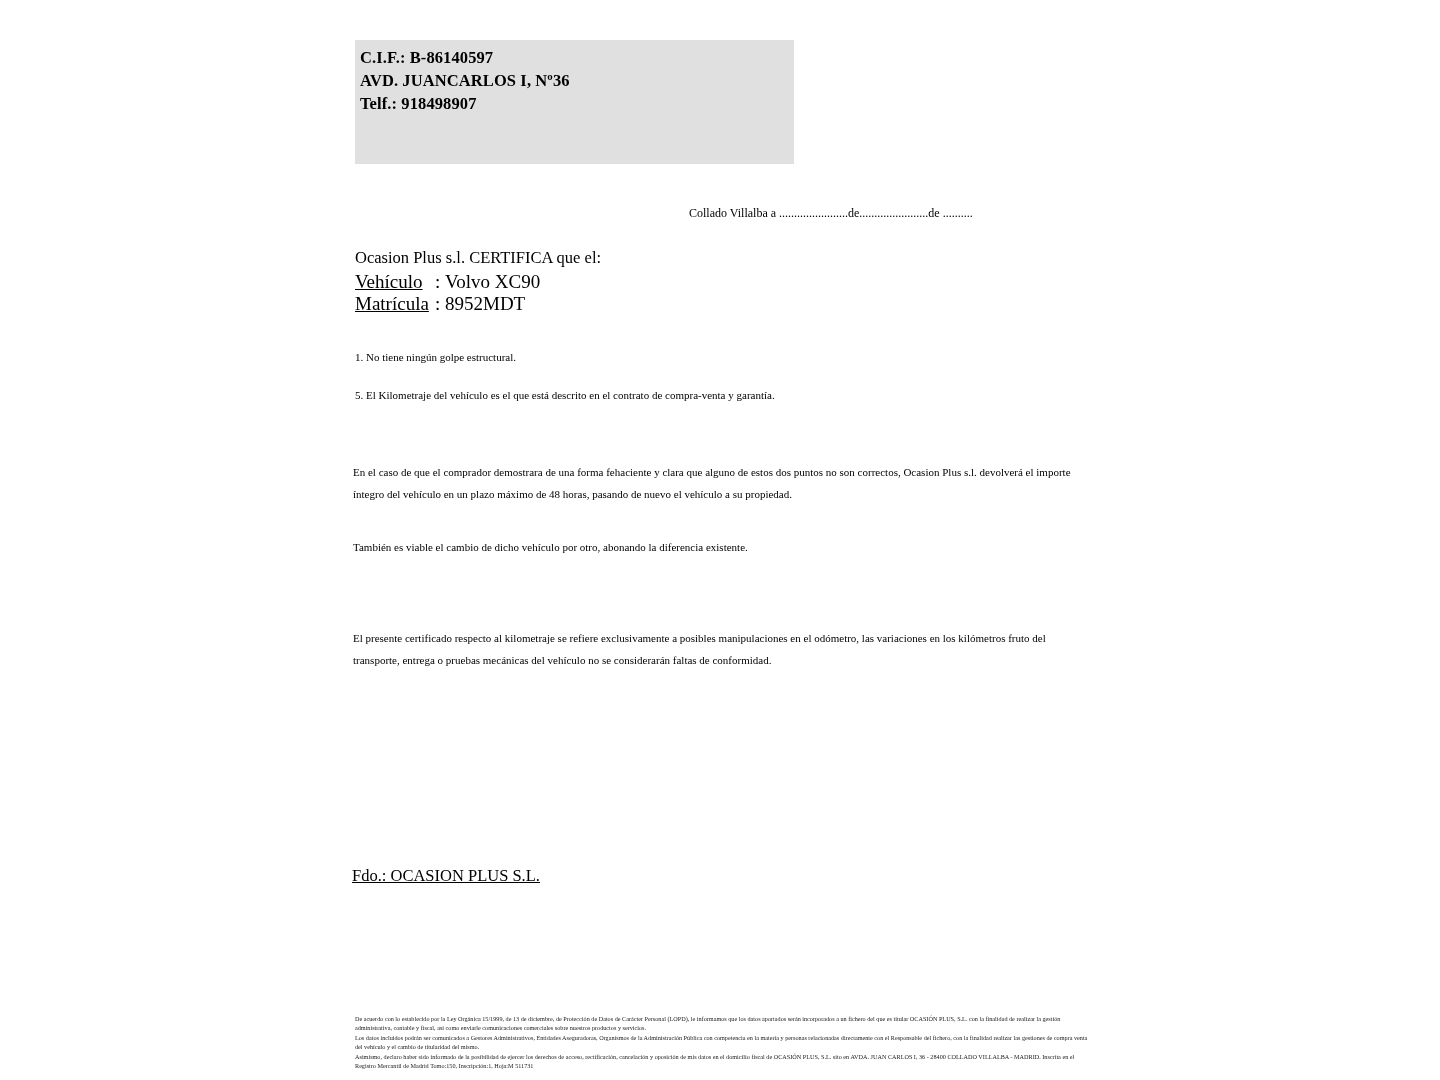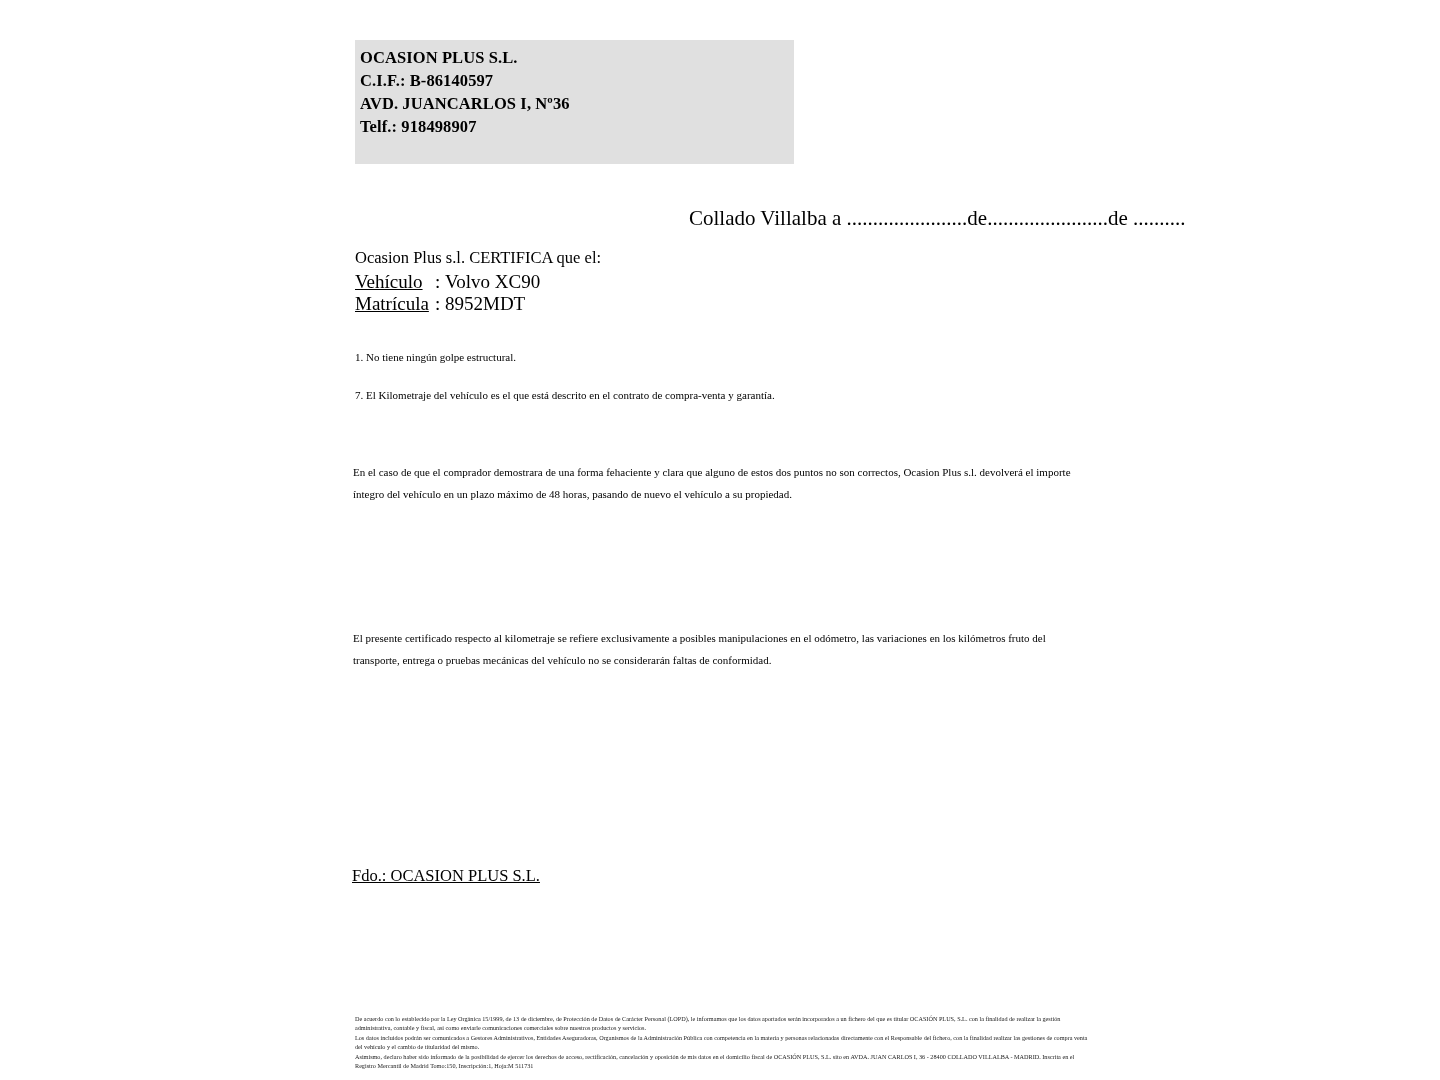--- a/index.html
+++ b/index.html
@@ -37,21 +37,21 @@
     font-size: 16.5px;
     line-height: 23px;
     letter-spacing: 0.1px;
   }
 
   
   .place-date {
     position: absolute;
     left: 689px;
     top: 206px;
-    font-size: 21px;
+    font-size: 12px;
     white-space: nowrap;
   }
 
   
   .certifies {
     position: absolute;
     left: 355px;
     top: 248px;
     font-size: 16.5px;
   }
@@ -122,42 +122,42 @@
   .legal .gap {
     height: 2px;
   }
 </style>
 </head>
 <body>
 
 <div class="page">
 
   <div class="company-block">
-    <div class="company-line">OCASION PLUS S.L.</div>
     <div class="company-line">C.I.F.: B-86140597</div>
     <div class="company-line">AVD. JUANCARLOS I, Nº36</div>
     <div class="company-line">Telf.: 918498907</div>
   </div>
 
   <div class="place-date">Collado Villalba a .......................de.......................de ..........</div>
 
   <div class="certifies">Ocasion Plus s.l. CERTIFICA que el:</div>
 
   <div class="field-row vehiculo">
     <span class="field-label">Vehículo</span><span class="field-sep">:</span><span>Volvo XC90</span>
   </div>
 
   <div class="field-row matricula">
     <span class="field-label">Matrícula</span><span class="field-sep">:</span><span>8952MDT</span>
   </div>
 
   <div class="point p1">1. No tiene ningún golpe estructural.</div>
-  <div class="point p2">7. El Kilometraje del vehículo es el que está descrito en el contrato de compra-venta y garantía.</div>
+  <div class="point p2">5. El Kilometraje del vehículo es el que está descrito en el contrato de compra-venta y garantía.</div>
 
   <div class="para pa">En el caso de que el comprador demostrara de una forma fehaciente y clara que alguno de estos dos puntos no son correctos, Ocasion Plus s.l. devolverá el importe íntegro del vehículo en un plazo máximo de 48 horas, pasando de nuevo el vehículo a su propiedad.</div>
+  <div class="para pb">También es viable el cambio de dicho vehículo por otro, abonando la diferencia existente.</div>
   <div class="para pd">El presente certificado respecto al kilometraje se refiere exclusivamente a posibles manipulaciones en el odómetro, las variaciones en los kilómetros fruto del transporte, entrega o pruebas mecánicas del vehículo no se considerarán faltas de conformidad.</div>
 
   <div class="signature">Fdo.: OCASION PLUS S.L.</div>
 
   <div class="legal">
     <p>De acuerdo con lo establecido por la Ley Orgánica 15/1999, de 13 de diciembre, de Protección de Datos de Carácter Personal (LOPD), le informamos que los datos aportados serán incorporados a un fichero del que es titular OCASIÓN PLUS, S.L. con la finalidad de realizar la gestión administrativa, contable y fiscal, así como enviarle comunicaciones comerciales sobre nuestros productos y servicios.</p>
     <div class="gap"></div>
     <p>Los datos incluidos podrán ser comunicados a Gestores Administrativos, Entidades Aseguradoras, Organismos de la Administración Pública con competencia en la materia y personas relacionadas directamente con el Responsable del fichero, con la finalidad realizar las gestiones de compra venta del vehículo y el cambio de titularidad del mismo.</p>
     <div class="gap"></div>
     <p>Asimismo, declaro haber sido informado de la posibilidad de ejercer los derechos de acceso, rectificación, cancelación y oposición de mis datos en el domicilio fiscal de OCASIÓN PLUS, S.L. sito en AVDA. JUAN CARLOS I, 36 - 28400 COLLADO VILLALBA - MADRID. Inscrita en el Registro Mercantil de Madrid Tomo:150, Inscripción:1, Hoja:M 511731</p>

